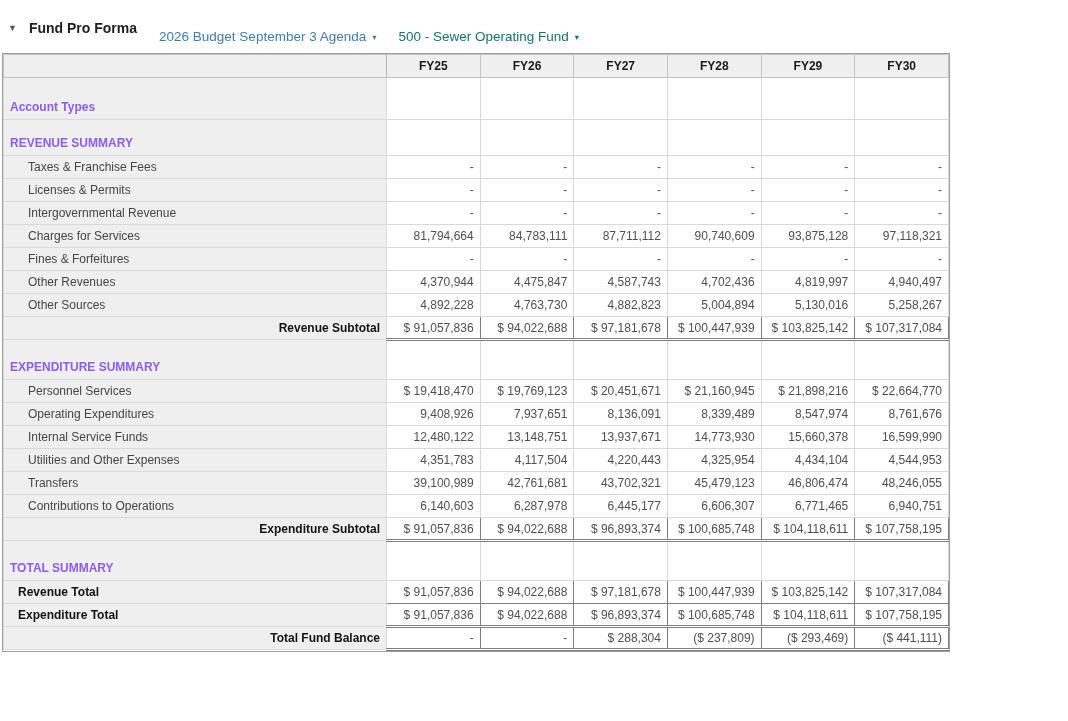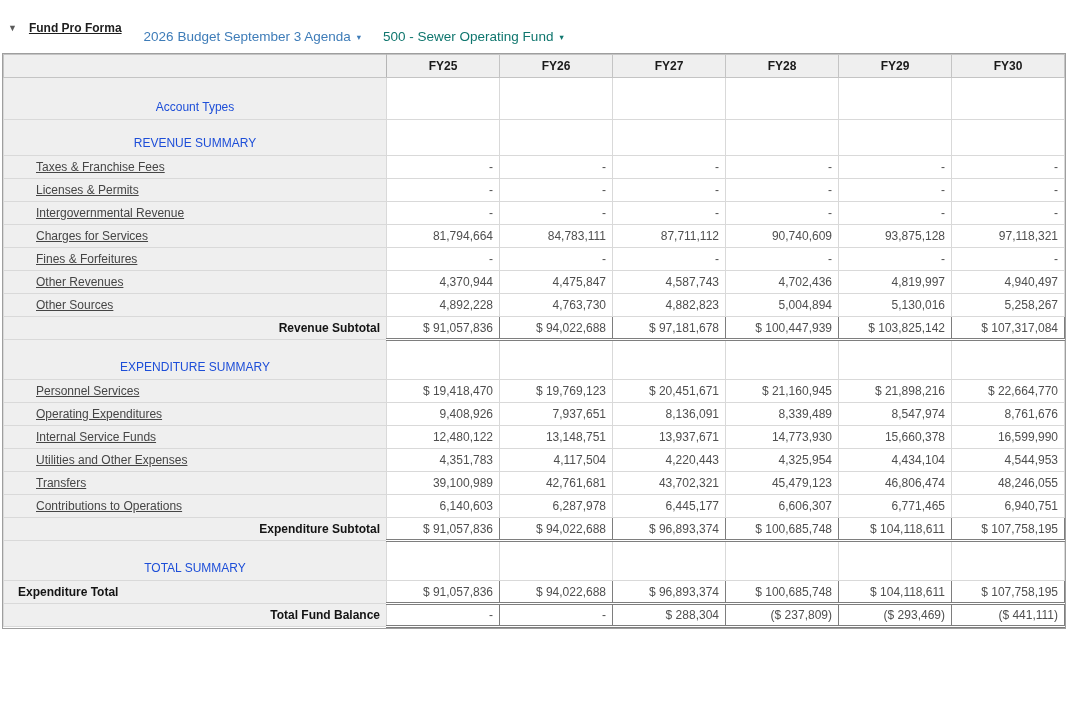--- a/index.html
+++ b/index.html
@@ -17,41 +17,40 @@
     padding: 11px 0 9px 8px;
   }
   .collapse-icon {
     color: #5a5a5a;
     font-size: 9px;
     margin-right: 12px;
     cursor: pointer;
   }
   .page-title {
     font-weight: bold;
-    font-size: 12px;
+    font-size: 14px;
     color: #1e1e1e;
     margin-right: 22px;
-    text-decoration: underline;
   }
   .dd {
     font-size: 13.5px;
     margin-right: 22px;
     cursor: pointer;
     white-space: nowrap;
     margin-top: 18px;
   }
   .dd .caret {
     font-size: 8.5px;
     margin-left: 6px;
     vertical-align: 1px;
   }
   
   .table-wrap {
     margin-left: 2px;
-    width: 1064px;
+    width: 948px;
     border: 1px solid #9e9e9e;
   }
   table {
     border-collapse: collapse;
     table-layout: fixed;
     width: 100%;
     font-size: 12px;
   }
   th {
     background: #efefef;
@@ -73,27 +72,26 @@
   }
   td.label {
     background: #efefef;
     color: #454545;
   }
   td.num {
     background: #ffffff;
     color: #4f4f4f;
     text-align: right;
   }
-  tr.item td.label { padding-left: 32px; text-decoration: underline; }
+  tr.item td.label { padding-left: 24px; }
   tr.section td.label {
-    font-weight: normal;
-    color: #1d4ed8;
+    font-weight: bold;
+    color: #8b5cf6;
     vertical-align: bottom;
     padding-bottom: 5px;
-    text-align: center;
   }
   tr.subtotal td.label,
   tr.grandtotal td.label {
     font-weight: bold;
     color: #141414;
     text-align: right;
   }
   tr.total td.label {
     font-weight: bold;
     color: #141414;
@@ -312,20 +310,29 @@
         </tr>
         <tr class="section" style="height: 40px;">
           <td class="label">TOTAL SUMMARY</td>
           <td class="num"></td>
           <td class="num"></td>
           <td class="num"></td>
           <td class="num"></td>
           <td class="num"></td>
           <td class="num"></td>
         </tr>
+        <tr class="total">
+          <td class="label">Revenue Total</td>
+          <td class="num">$ 91,057,836</td>
+          <td class="num">$ 94,022,688</td>
+          <td class="num">$ 97,181,678</td>
+          <td class="num">$ 100,447,939</td>
+          <td class="num">$ 103,825,142</td>
+          <td class="num">$ 107,317,084</td>
+        </tr>
         <tr class="total dbl">
           <td class="label">Expenditure Total</td>
           <td class="num">$ 91,057,836</td>
           <td class="num">$ 94,022,688</td>
           <td class="num">$ 96,893,374</td>
           <td class="num">$ 100,685,748</td>
           <td class="num">$ 104,118,611</td>
           <td class="num">$ 107,758,195</td>
         </tr>
         <tr class="grandtotal">

